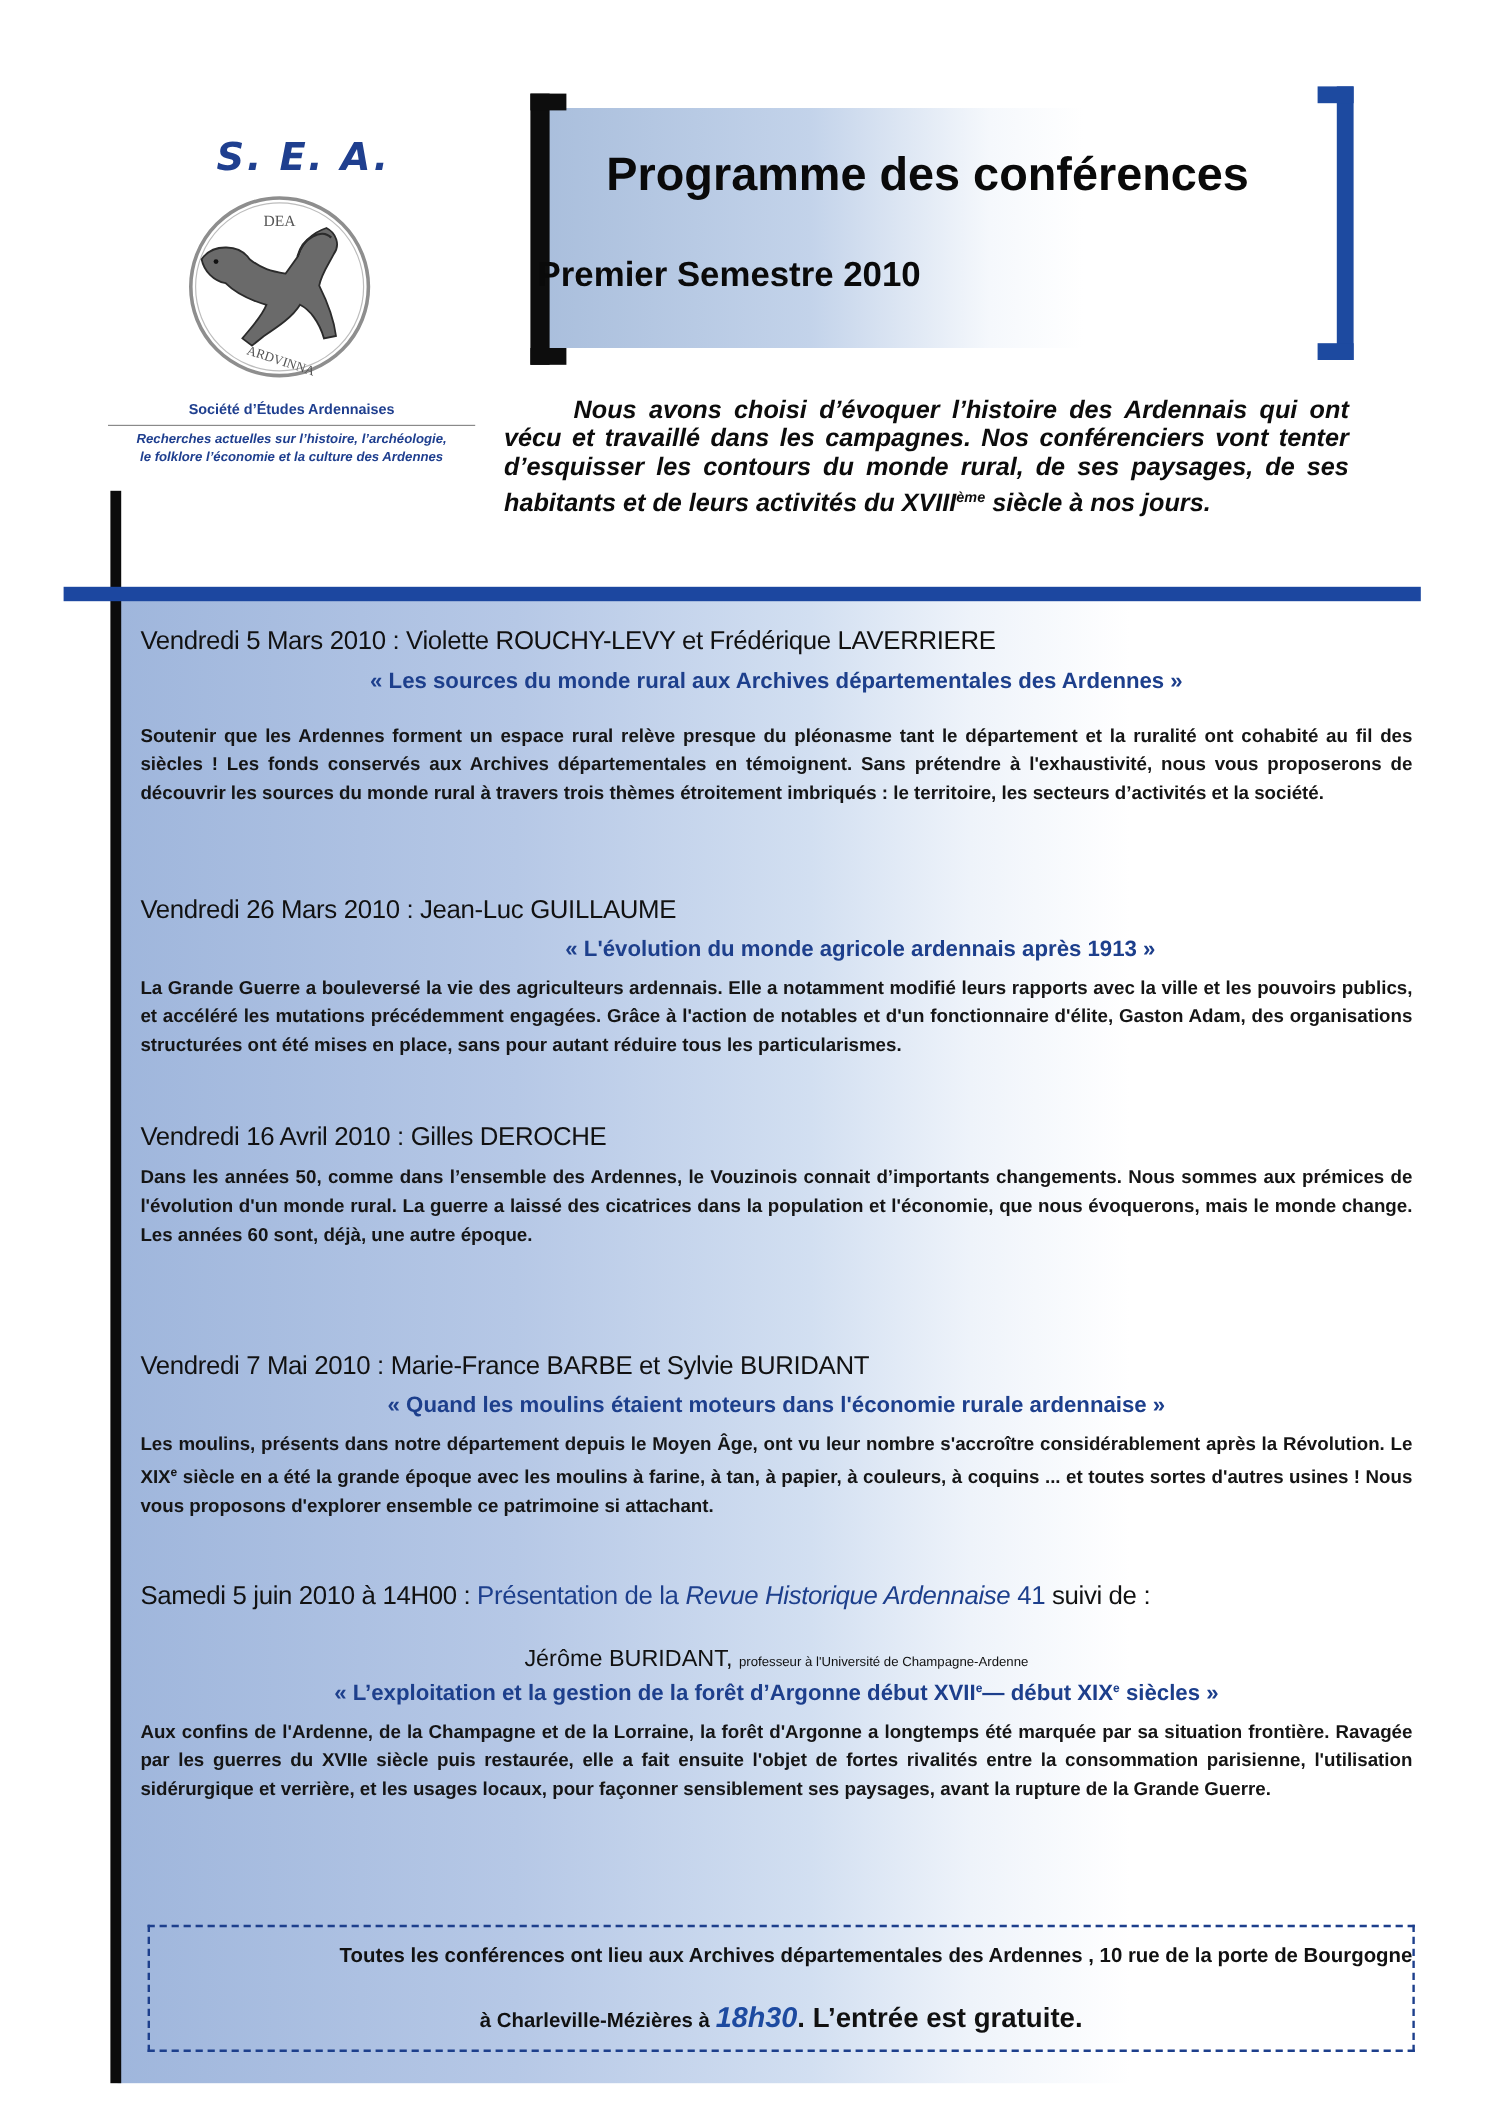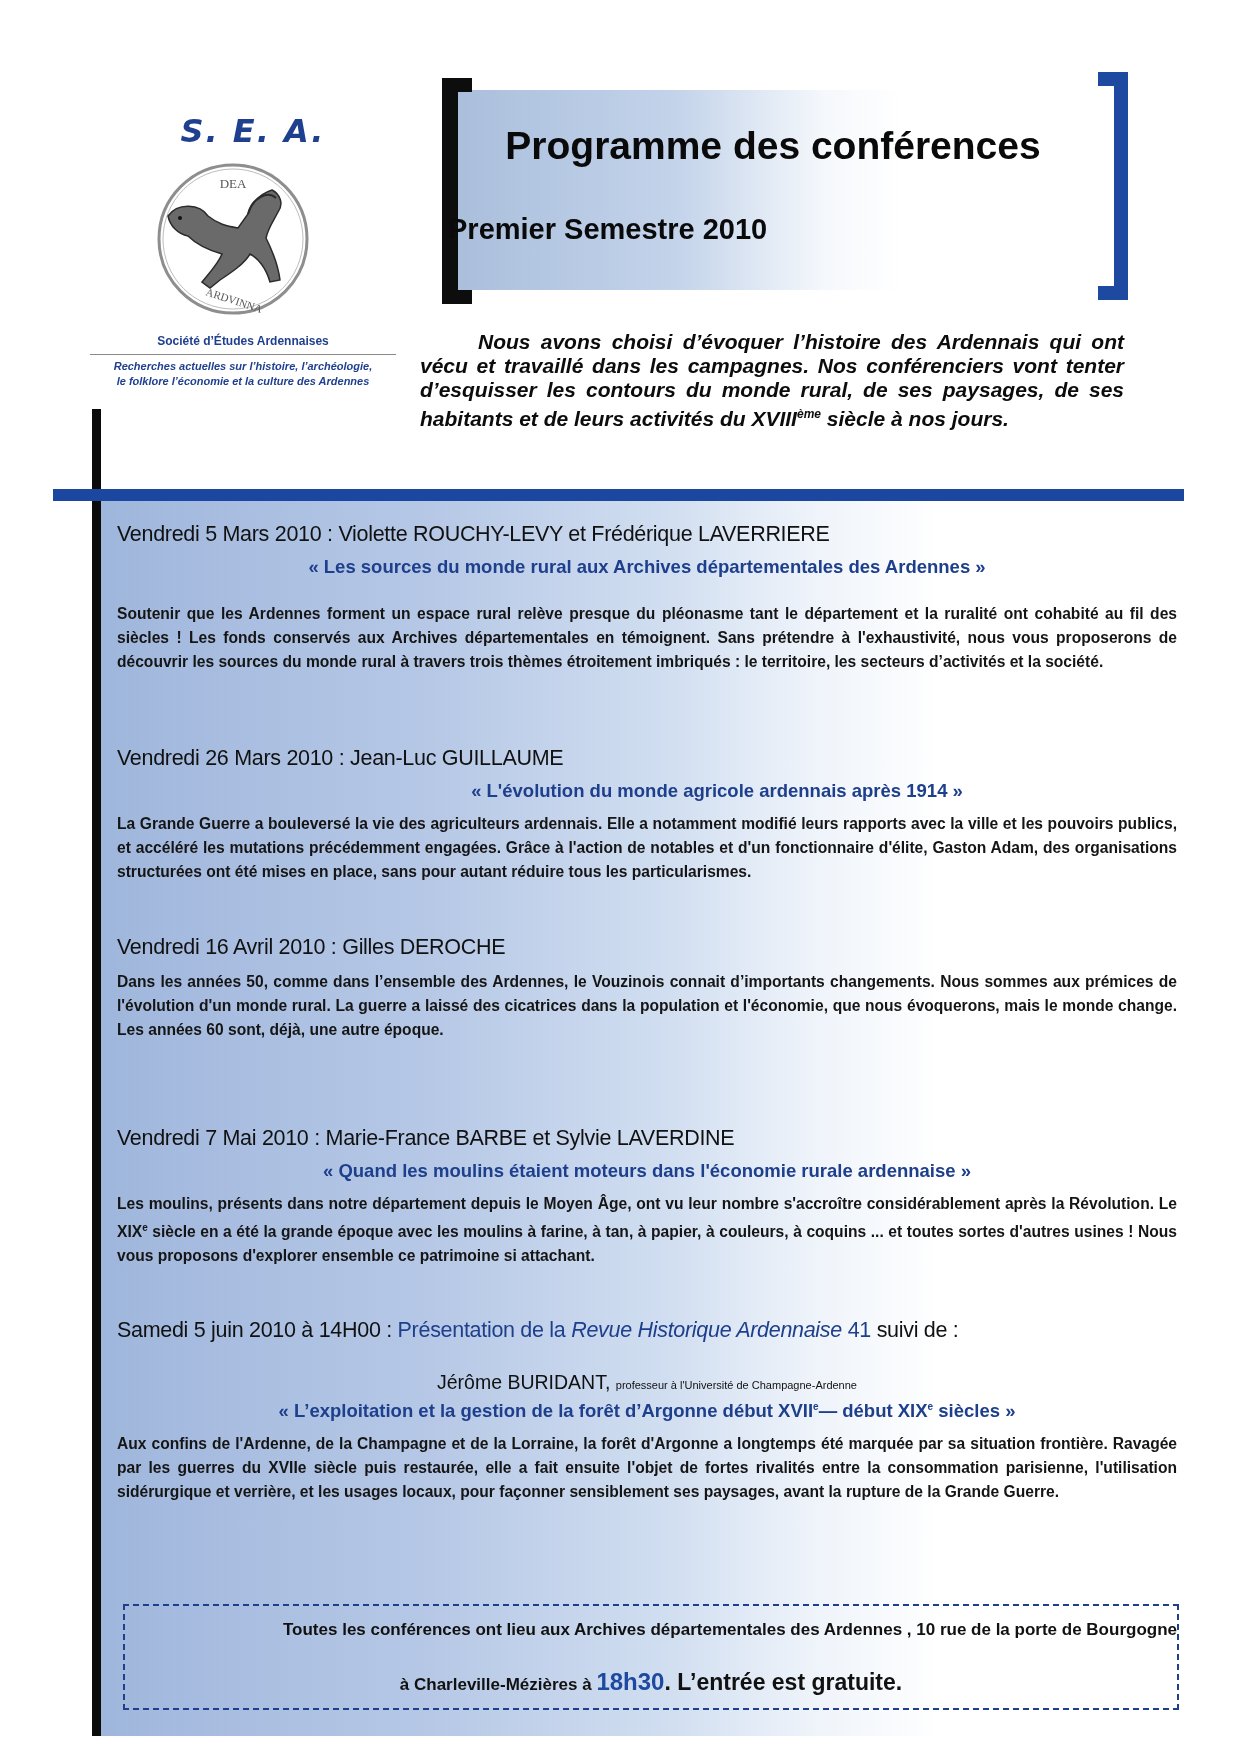--- a/index.html
+++ b/index.html
@@ -54,21 +54,21 @@
   .ev-speaker { text-align: center; font-size: 19.5px; margin-top: 28px; }
   .ev-speaker .small { font-size: 11px; }
 
   
   .info-box { position: absolute; left: 123px; top: 1604px; width: 1056px; height: 106px;
               border: 2px dashed #1d3f8c; box-sizing: border-box; }
   .info-line1 { position: absolute; left: 0; top: 14px; width: 100%; text-align: right;
                 font-weight: bold; font-size: 17px; color: #111; }
   .info-line2 { position: absolute; left: 0; top: 62px; width: 100%; text-align: center;
                 font-weight: bold; font-size: 17px; color: #111; }
-  .info-line2 .time { color: #1d4aa0; font-size: 24px; }
+  .info-line2 .time { color: #1d4aa0; font-size: 24px; font-style: italic; }
   .info-line2 .free { font-size: 23px; }
 </style>
 </head>
 <body>
 
 <div class="logo">
   <div class="logo-letters">S. E. A.</div>
   <div class="logo-seal">
     <svg viewBox="0 0 170 170" xmlns="http://www.w3.org/2000/svg">
       <circle cx="85" cy="85" r="74" fill="none" stroke="#8e8e8e" stroke-width="3"></circle>
@@ -114,36 +114,36 @@
   </div>
   <div class="ev-title">« Les sources du monde rural aux Archives départementales des Ardennes »</div>
   <div class="ev-body" style="margin-top:24px;">Soutenir que les Ardennes forment un espace rural relève presque du pléonasme tant le département et la ruralité ont cohabité au fil des siècles ! Les fonds conservés aux Archives départementales en témoignent. Sans prétendre à l'exhaustivité, nous vous proposerons de découvrir les sources du monde rural à travers trois thèmes étroitement imbriqués : le territoire, les secteurs d’activités et la société.</div>
 </div>
 
 <div class="event" style="top:746px;">
   <div class="ev-head">
     <span>Vendredi 26 Mars 2010 :</span>
     <span>Jean-Luc GUILLAUME</span>
   </div>
-  <div class="ev-title" style="margin-left:140px;">« L'évolution du monde agricole ardennais après 1914 »</div>
+  <div class="ev-title" style="margin-left:140px;">« L'évolution du monde agricole ardennais après 1913 »</div>
   <div class="ev-body" style="margin-top:10px;">La Grande Guerre a bouleversé la vie des agriculteurs ardennais. Elle a notamment modifié  leurs rapports avec la ville et les pouvoirs publics, et accéléré les mutations précédemment engagées. Grâce à l'action de notables et d'un fonctionnaire d'élite, Gaston Adam, des organisations structurées ont été mises en place, sans pour autant réduire tous les particularismes.</div>
 </div>
 
 <div class="event" style="top:935px;">
   <div class="ev-head">
     <span>Vendredi 16 Avril 2010 :</span>
     <span>Gilles DEROCHE</span>
   </div>
   <div class="ev-body" style="margin-top:10px;">Dans les années 50, comme dans l’ensemble des Ardennes, le Vouzinois connait d’importants changements. Nous sommes aux prémices de l'évolution d'un monde rural. La guerre a laissé des cicatrices dans la population et l'économie, que nous évoquerons, mais le monde change. Les années 60 sont, déjà, une autre époque.</div>
 </div>
 
 <div class="event" style="top:1126px;">
   <div class="ev-head">
     <span>Vendredi 7 Mai 2010 :</span>
-    <span>Marie-France BARBE et Sylvie LAVERDINE</span>
+    <span>Marie-France BARBE et Sylvie BURIDANT</span>
   </div>
   <div class="ev-title">« Quand les moulins étaient moteurs dans l'économie rurale ardennaise »</div>
   <div class="ev-body" style="margin-top:10px;"><span>Les moulins, présents dans notre département depuis le Moyen Âge, ont vu leur nombre s'accroître considérablement après la Révolution. Le XIX</span><sup style="font-size:10px;">e</sup><span> siècle en a été la grande époque avec les moulins à farine, à tan, à papier, à couleurs, à coquins ... et toutes sortes d'autres usines ! Nous vous proposons d'explorer ensemble ce patrimoine si attachant.</span></div>
 </div>
 
 <div class="event" style="top:1318px;">
   <div class="ev-head">
     <span>Samedi 5 juin 2010 à 14H00 :</span>
     <span class="blue">Présentation de la</span>
     <span class="blue"><i>Revue Historique Ardennaise</i></span>

